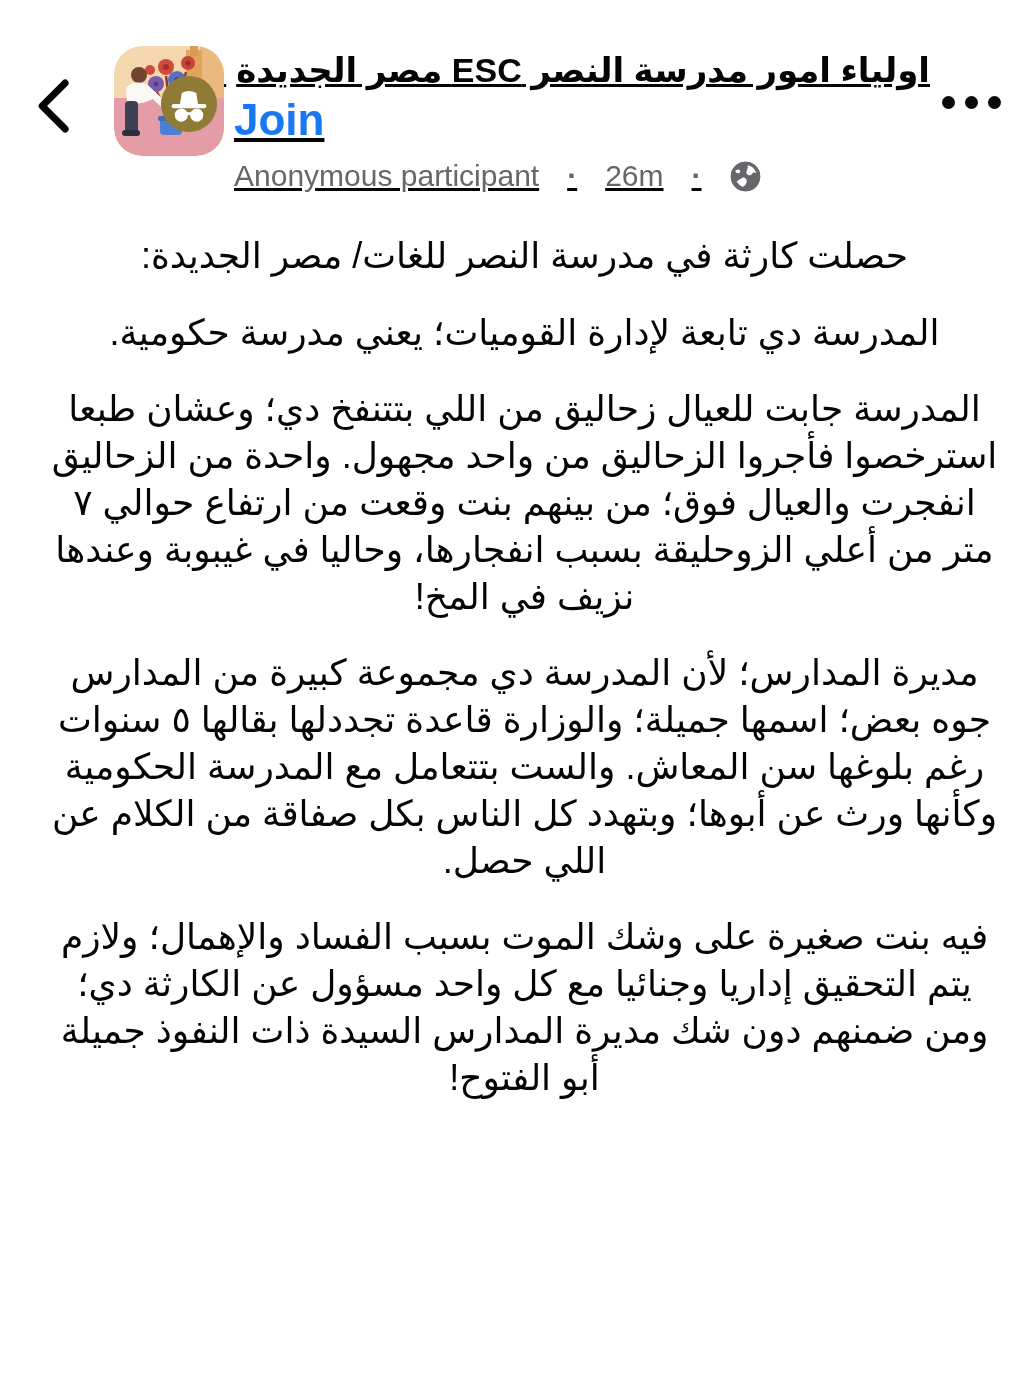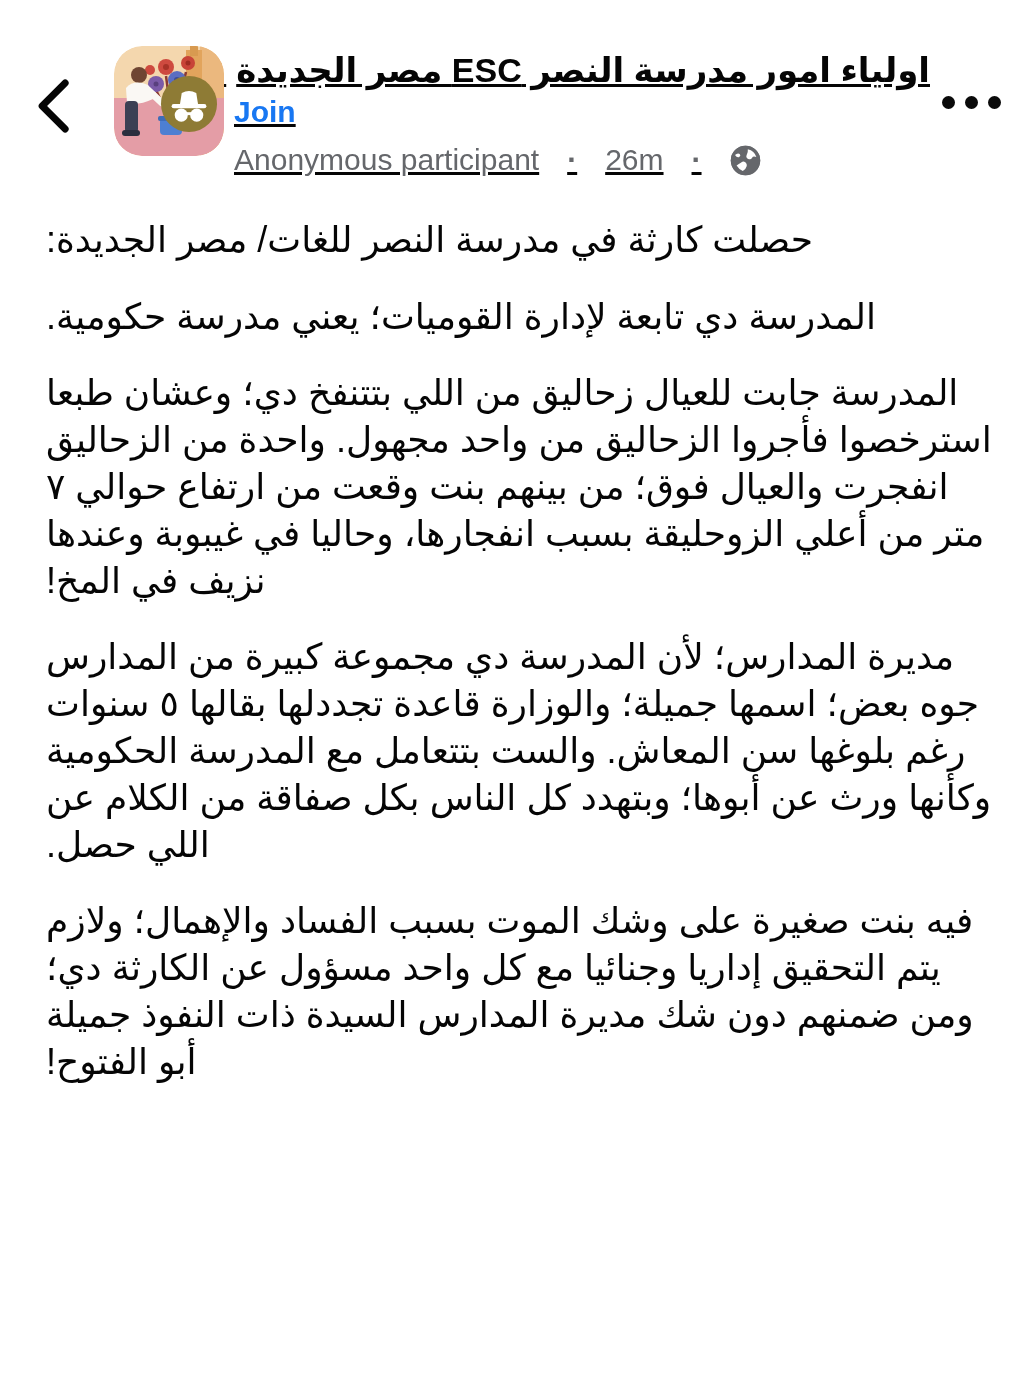--- a/index.html
+++ b/index.html
@@ -60,21 +60,21 @@
     direction: rtl;
     text-align: left;
     font-size: 34px;
     font-weight: 700;
     line-height: 1.2;
     color: #050505;
     white-space: nowrap;
   }
   .title-sep { margin: 0 10px; font-weight: 700; }
   .join-link {
-    font-size: 30px;
+    font-size: 44px;
     font-weight: 700;
     color: #1877F2;
     margin-top: 4px;
     cursor: pointer;
   }
   .meta-row {
     display: flex;
     align-items: center;
     gap: 28px;
     margin-top: 14px;
@@ -97,21 +97,21 @@
   .more-btn .dot {
     width: 13px;
     height: 13px;
     border-radius: 50%;
     background: #0a0a0a;
   }
 
   
   .post-body {
     direction: rtl;
-    text-align: left;
+    text-align: center;
     padding: 40px 28px 0 46px;
     font-size: 36px;
     line-height: 1.3;
     color: #050505;
     font-weight: 400;
   }
   .post-body p { margin: 0 0 30px 0; }
 </style>
 </head>
 <body>

